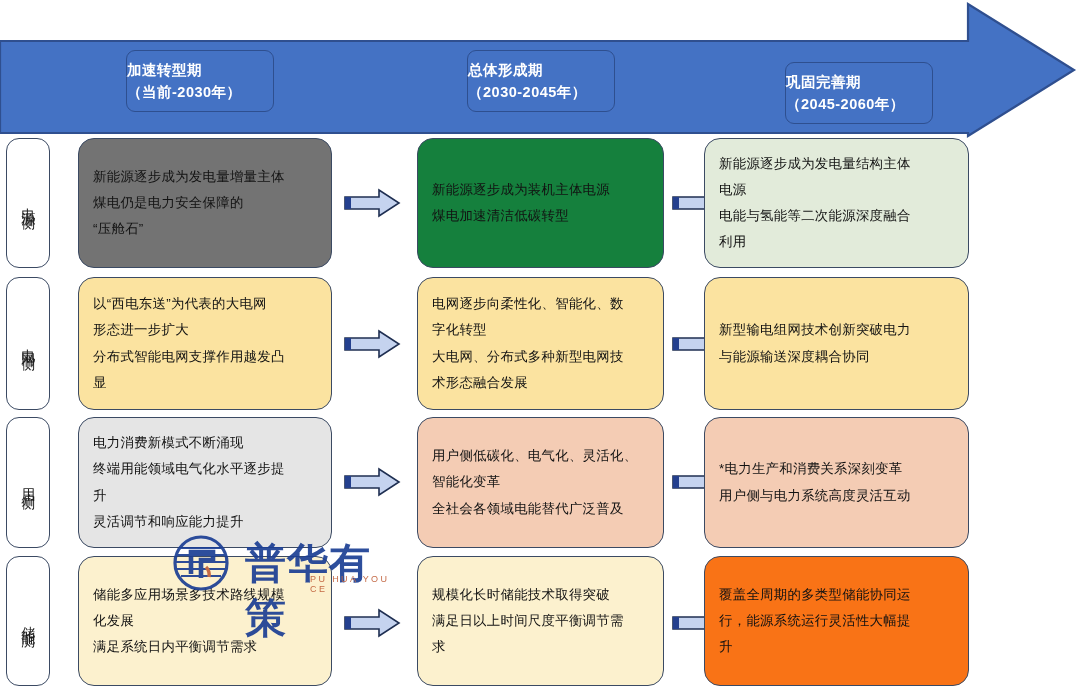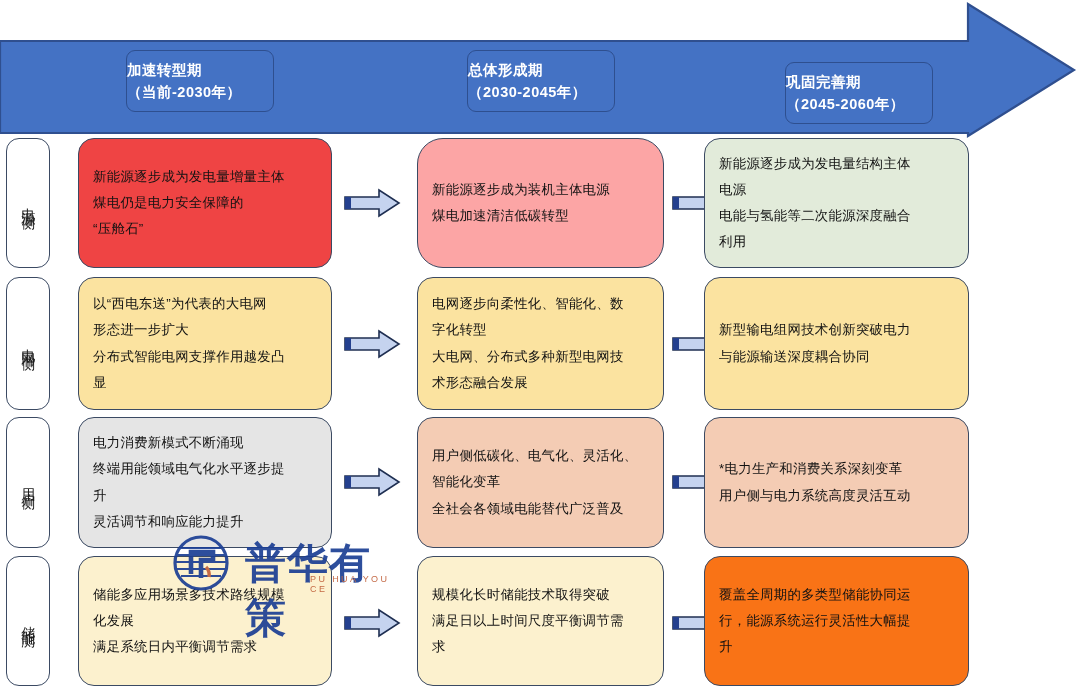--- a/index.html
+++ b/index.html
@@ -126,32 +126,32 @@
     <div class="phase-chip" id="chip2" style="background: rgb(68, 114, 196);">
       <span class="l1">巩固完善期</span>
       <span class="l2">（2045-2060年）</span>
     </div>
   </div>
 
   <div class="row" id="row0">
     <div class="side-label" style="border-color: rgb(59, 74, 99);">
       <span>电源侧</span>
     </div>
-    <div class="card c0" style="background: #ef4444; border-color: rgb(59, 74, 99);">
+    <div class="card c0" style="background: #737373; border-color: rgb(59, 74, 99);">
       <p>新能源逐步成为发电量增量主体
 煤电仍是电力安全保障的
 “压舱石”</p>
     </div>
     <div class="conn a0">
       <svg viewBox="0 0 58 30" preserveAspectRatio="none">
         <polygon points="2,9 36,9 36,2 56,15 36,28 36,21 2,21" fill="#C5D3EF" stroke="#1F2F52" stroke-width="1.6"></polygon>
         <rect x="2" y="9" width="6" height="12" fill="#24408E"></rect>
       </svg>
     </div>
-    <div class="card c1" style="background: #fca5a5; border-color: rgb(59, 74, 99); border-radius: 26px;">
+    <div class="card c1" style="background: #15803d; border-color: rgb(59, 74, 99);">
       <p>新能源逐步成为装机主体电源
 煤电加速清洁低碳转型</p>
     </div>
     <div class="conn a1">
       <svg viewBox="0 0 58 30" preserveAspectRatio="none">
         <polygon points="2,9 36,9 36,2 56,15 36,28 36,21 2,21" fill="#C5D3EF" stroke="#1F2F52" stroke-width="1.6"></polygon>
         <rect x="2" y="9" width="6" height="12" fill="#24408E"></rect>
       </svg>
     </div>
     <div class="card c2" style="background: rgb(226, 235, 218); border-color: rgb(59, 74, 99);">

